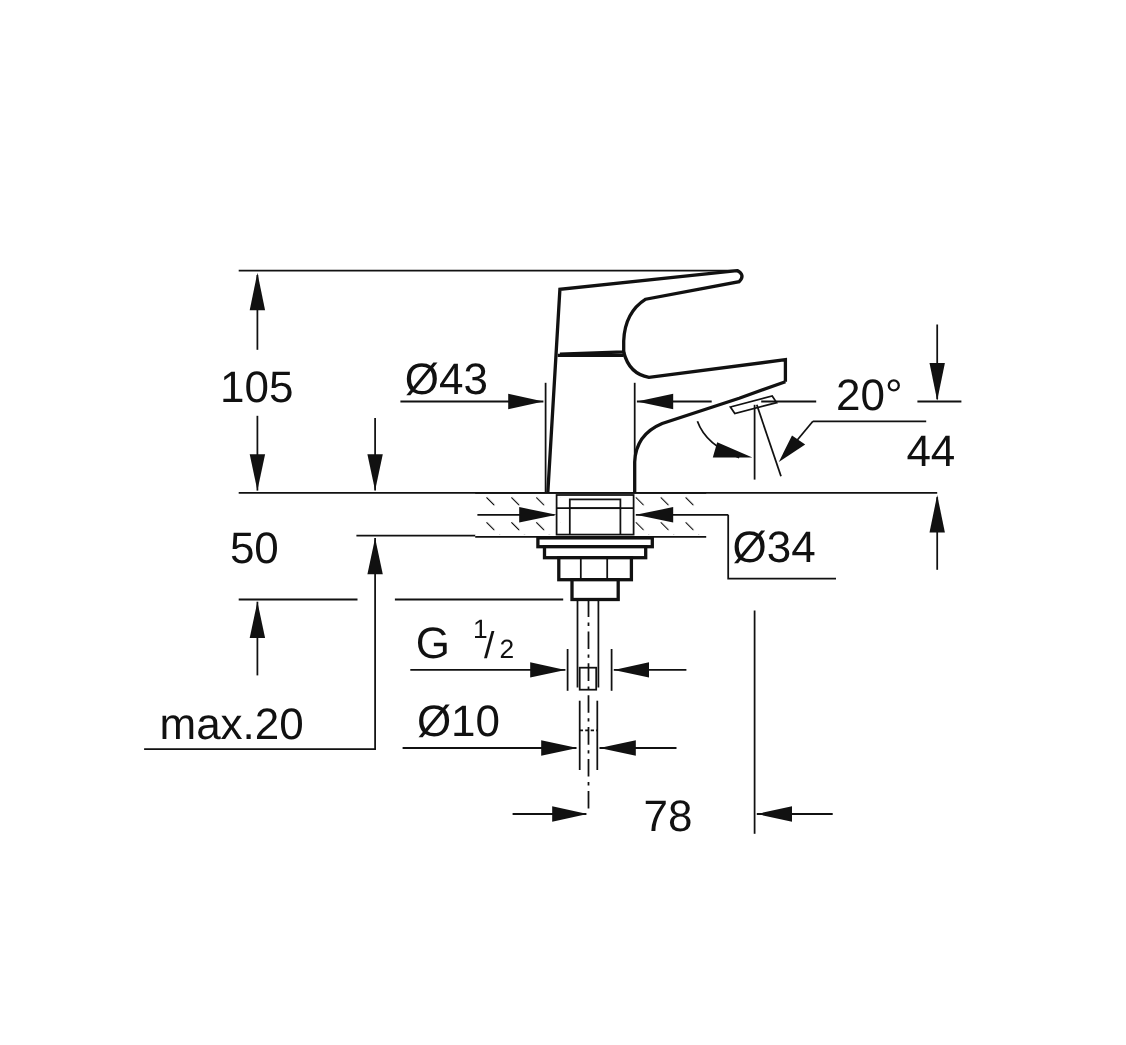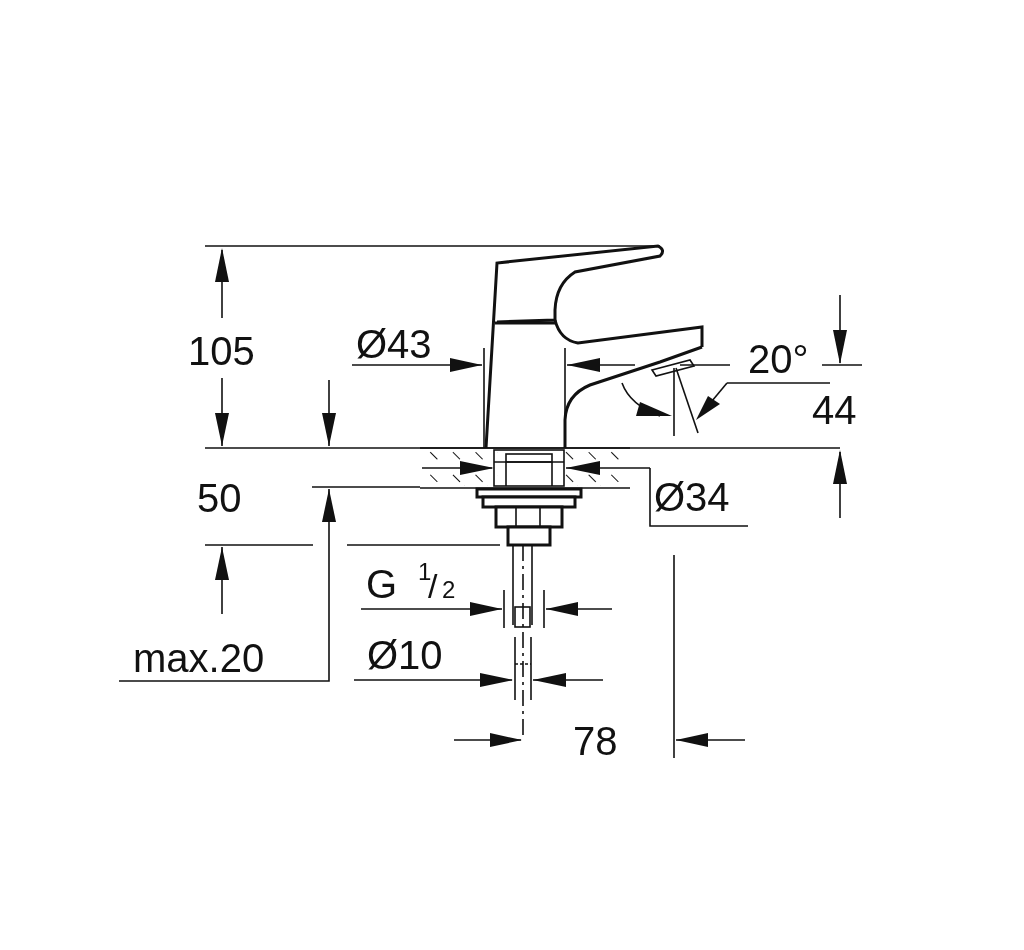--- a/index.html
+++ b/index.html
@@ -1,17 +1,17 @@
 <!DOCTYPE html>
 <html><head>
   <meta charset="utf-8">
   <style>
     html, body { margin: 0; padding: 0; background: #ffffff; }
     body { width: 1024px; height: 950px; overflow: hidden; }
-    #canvas { position: absolute; left: 0; top: 0; width: 932px; height: 950px; }
+    #canvas { position: absolute; left: 12px; top: 0; width: 932px; height: 950px; }
     svg text { font-family: "Liberation Sans", "DejaVu Sans", sans-serif; fill: #111; }
     .thin { stroke: #111; stroke-width: 1.6; fill: none; }
     .thick { stroke: #111; stroke-width: 3; fill: none; }
     .part { stroke: #111; stroke-width: 3; fill: #fff; }
     .arrow { fill: #111; stroke: none; }
     .dim-text { font-size: 40px; }
     .sup { font-size: 24px; }
   </style>
 </head>
 <body>

